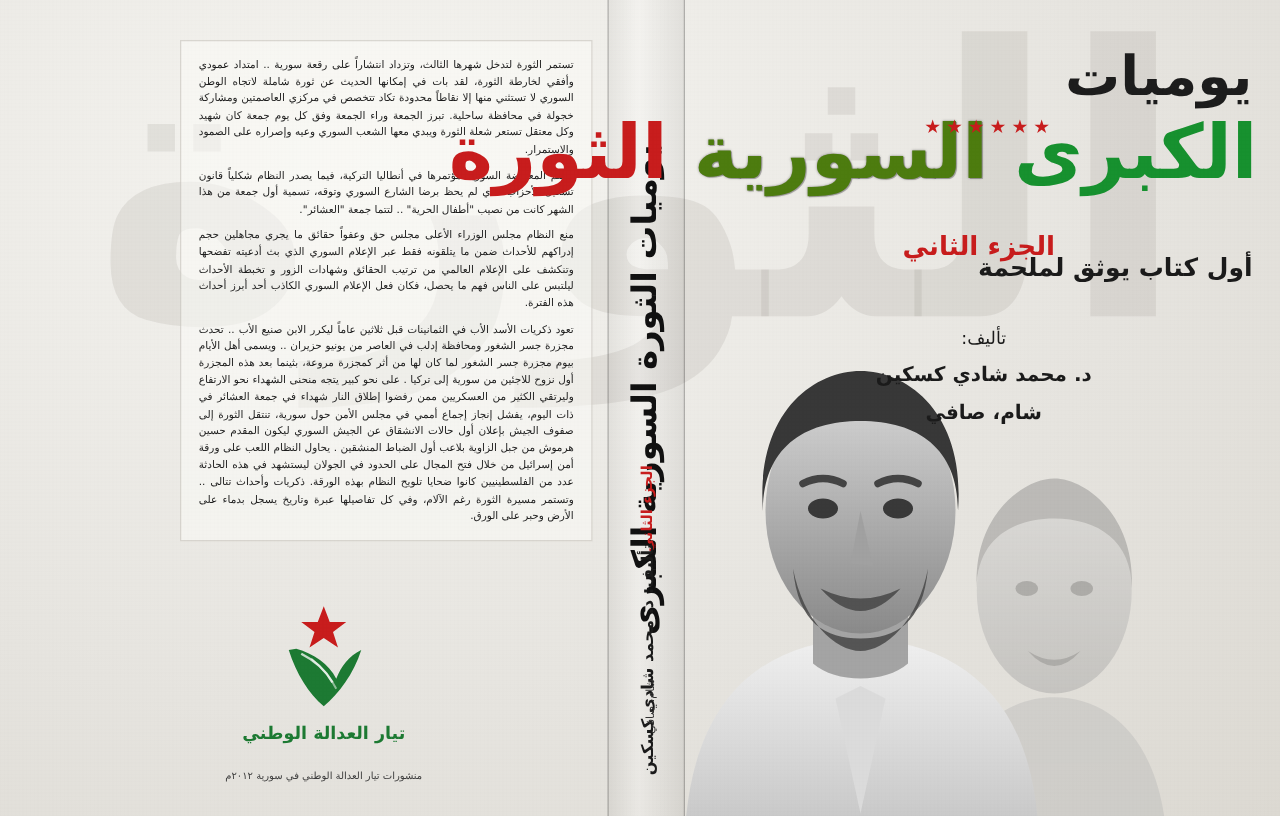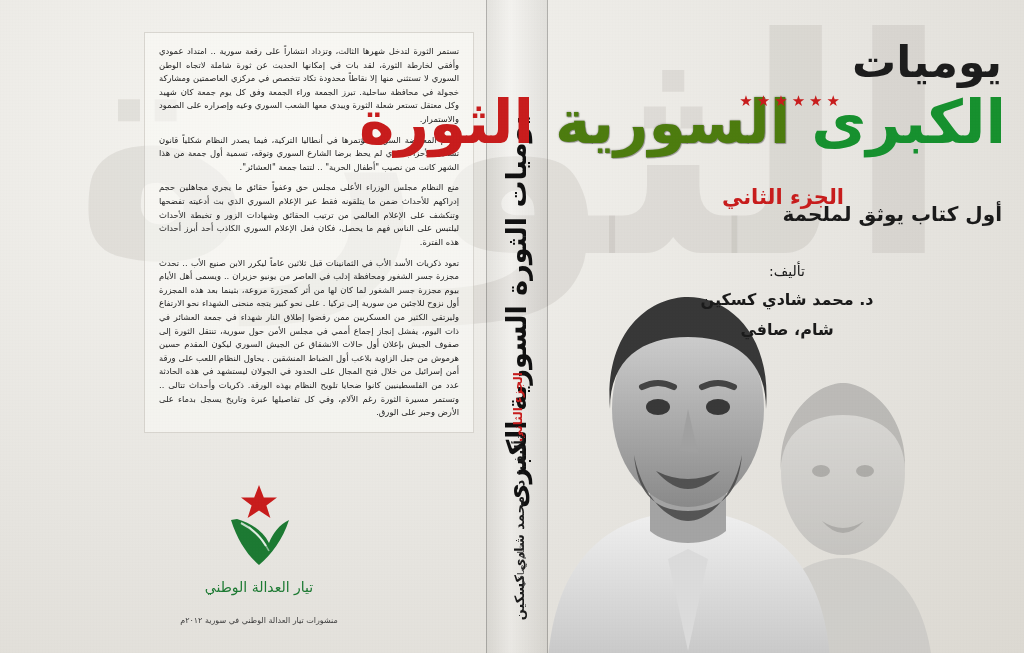--- a/index.html
+++ b/index.html
@@ -223,21 +223,21 @@
 
   .logo-area {
     position: absolute;
     right: 0; left: 0;
     bottom: 28px;
     text-align: center;
   }
   .logo-mark { margin: 0 auto 6px auto; width: 96px; height: 86px; }
   .logo-name {
     font-size: 14px;
-    font-weight: normal;
+    font-weight: bold;
     color: #1d7a33;
     letter-spacing: .5px;
   }
   .logo-sub {
     margin-top: 21px;
     font-size: 8px;
     color: #3d3d3d;
     text-align: center;
   }
   .donate-note {

